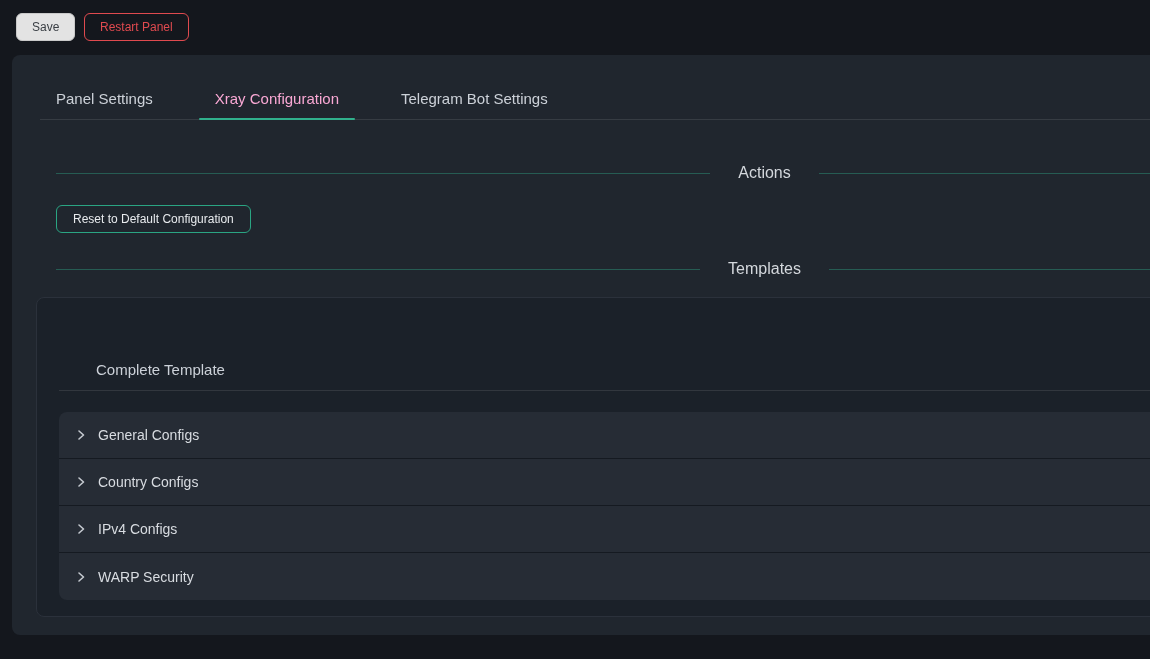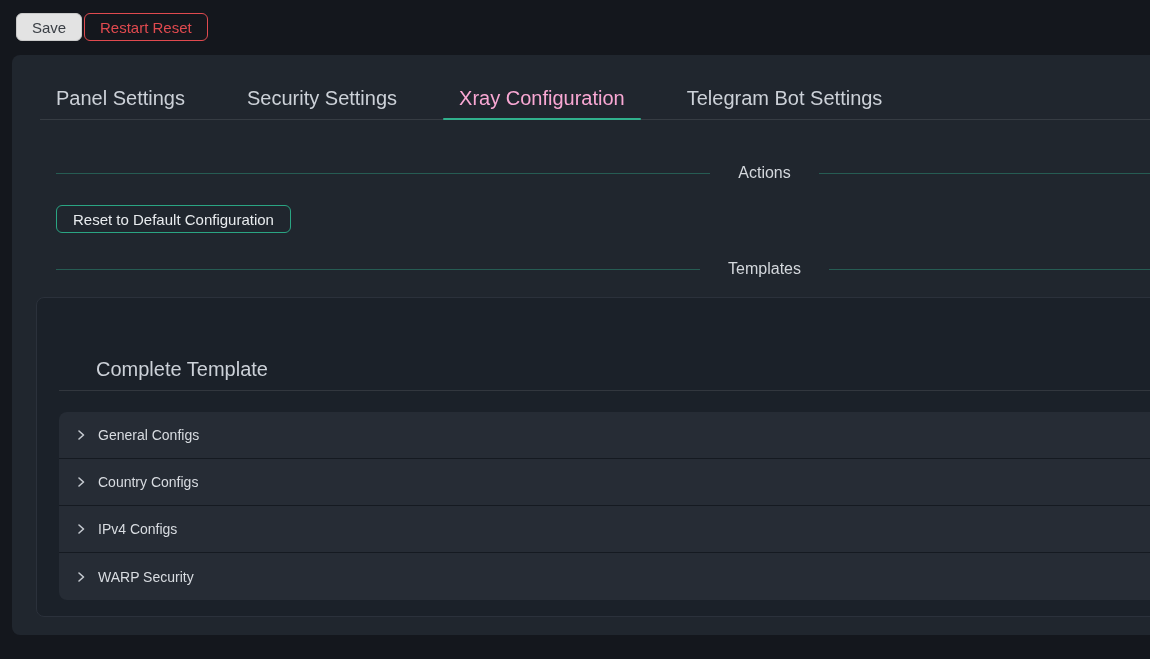--- a/index.html
+++ b/index.html
@@ -9,21 +9,21 @@
     overflow: hidden;
     background: #14171d;
     font-family: "Liberation Sans", sans-serif;
     color: #d8dce1;
   }
 
   
   .toolbar { position: absolute; top: 0; left: 0; right: 0; height: 48px; }
   .btn {
     display: inline-flex; align-items: center; justify-content: center;
-    height: 28px; padding: 0 15px; font-size: 15px;
+    height: 28px; padding: 0 15px; font-size: 12px;
     border-radius: 6px; cursor: pointer; user-select: none;
     font-family: "Liberation Sans", sans-serif;
   }
   .btn-save {
     position: absolute; left: 16px; top: 13px;
     background: #e3e3e3; color: #3a3f45; border: 1px solid #c9c9c9;
   }
   .btn-restart {
     position: absolute; left: 84px; top: 13px;
     background: transparent; color: #e04a4f; border: 1px solid #e04a4f;
@@ -38,21 +38,21 @@
 
   
   .tabbar {
     position: absolute; display: flex; align-items: stretch;
     border-bottom: 1px solid rgba(255,255,255,0.10);
   }
   .tabbar-outer { left: 28px; right: 0; top: 22px; height: 43px; }
   .tab {
     position: relative; padding: 0 16px; margin-right: 30px;
     display: flex; align-items: center;
-    font-size: 20px; color: #ccd1d8; cursor: pointer; white-space: nowrap;
+    font-size: 15px; color: #ccd1d8; cursor: pointer; white-space: nowrap;
   }
   .tab.active { color: #f9a8d4; }
   .tab.active::after {
     content: ""; position: absolute; left: 0; right: 0; bottom: -1px;
     height: 2px; background: #30b08c; border-radius: 2px;
   }
 
   
   .divider {
     position: absolute; left: 44px; right: 44px; height: 24px;
@@ -95,28 +95,27 @@
   }
   .collapse-item:last-child { border-bottom: none; }
   .chevron { display: inline-flex; width: 12px; height: 12px; margin-right: 11px; color: #c4c9cf; }
   .chevron svg { width: 12px; height: 12px; }
 </style>
 </head>
 <body>
 
 <div class="toolbar">
   <button class="btn btn-save">Save</button>
-  <button class="btn btn-restart">Restart Reset</button>
+  <button class="btn btn-restart">Restart Panel</button>
 </div>
 
 <div class="card">
 
   <div class="tabbar tabbar-outer">
     <div class="tab">Panel Settings</div>
-    <div class="tab">Security Settings</div>
     <div class="tab active">Xray Configuration</div>
     <div class="tab">Telegram Bot Settings</div>
   </div>
 
   <div class="divider divider-actions">
     <span>Actions</span>
   </div>
 
   <button class="btn btn-reset">Reset to Default Configuration</button>
 

